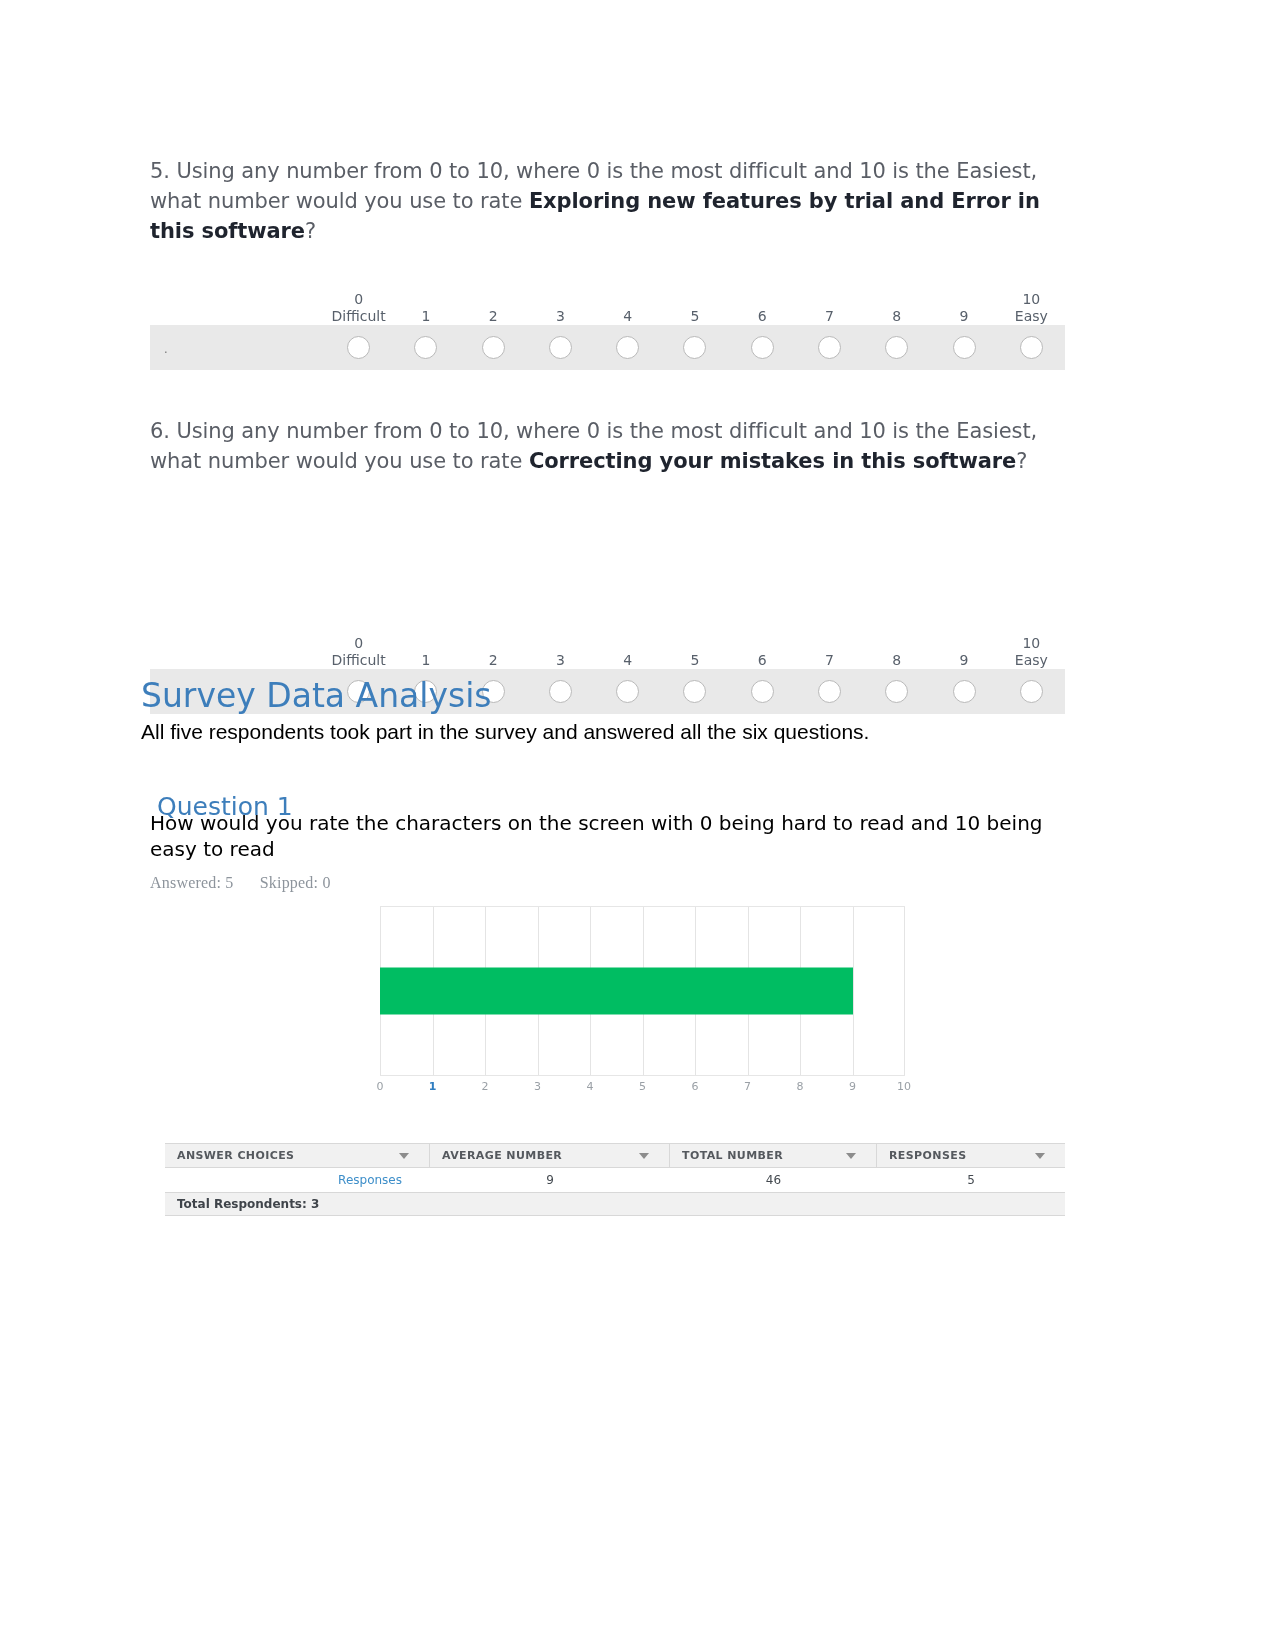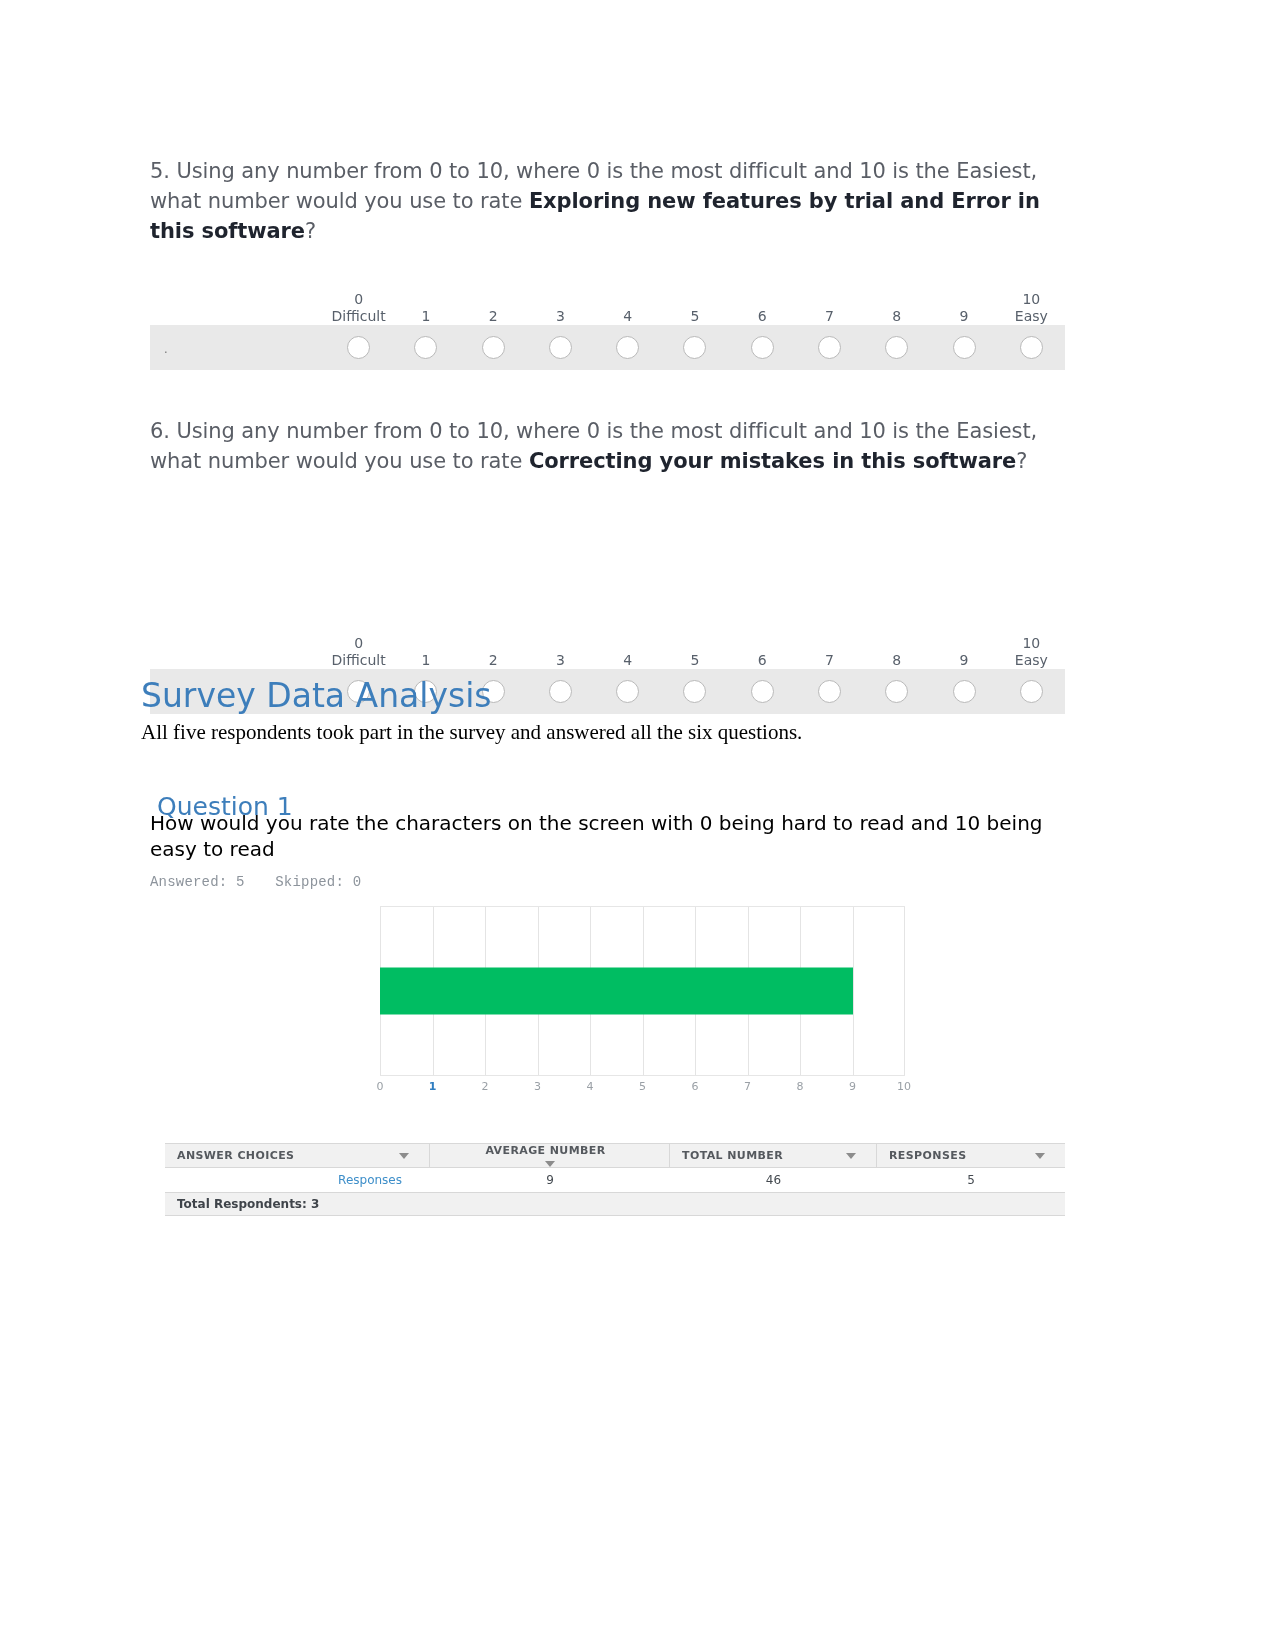--- a/index.html
+++ b/index.html
@@ -92,42 +92,42 @@
     left: 141px;
     font-family: "DejaVu Sans", sans-serif;
     font-size: 25px;
     font-weight: normal;
     color: #3d7ebb;
     margin: 16px;
   }
   .body-serif {
     position: absolute;
     left: 141px;
-    font-family: Liberation Serif, serif;
+    font-family: Liberation Sans, sans-serif;
     font-size: 21px;
     color: #000000;
     margin: 0;
   }
 
   
   .report-q {
     position: absolute;
     left: 150px;
     width: 930px;
     font-family: "DejaVu Sans", sans-serif;
     font-size: 20px;
     line-height: 26px;
     color: #000000;
     margin: 0;
   }
   .report-meta {
     position: absolute;
     left: 150px;
-    font-family: Liberation Mono, monospace;
-    font-size: 14px;
+    font-family: Liberation Serif, serif;
+    font-size: 16px;
     color: #8d949c;
     letter-spacing: 0.2px;
   }
   .report-meta span { margin-right: 22px; }
 
   
   .chart {
     position: absolute;
     left: 380px;
     top: 898px;
@@ -226,21 +226,21 @@
     height: 24px;
     display: flex;
     align-items: center;
     padding-left: 12px;
     font-size: 12px;
     font-weight: bold;
     color: #3f444a;
   }
 
   .col1 { width: 265px; }
-  .col2 { width: 240px; flex-direction: column; }
+  .col2 { width: 240px; }
   .col3 { width: 207px; }
   .col4 { width: 188px; }
 </style>
 </head>
 <body>
 
 <div class="page">
 
   <div class="q-block" style="top:148px;">
     <p class="q-text">

